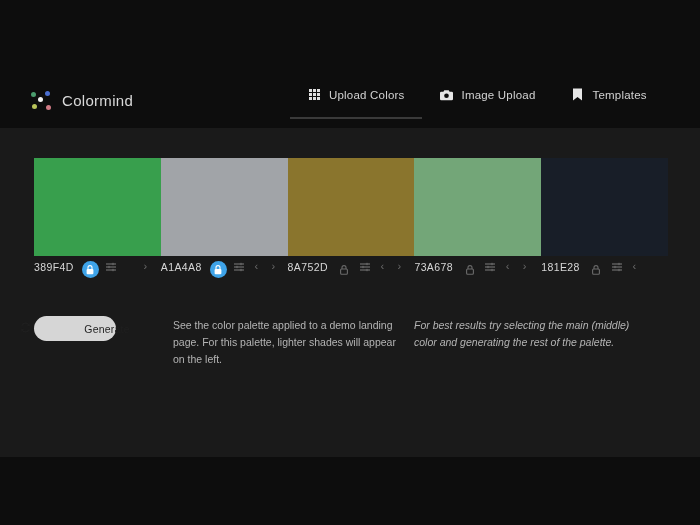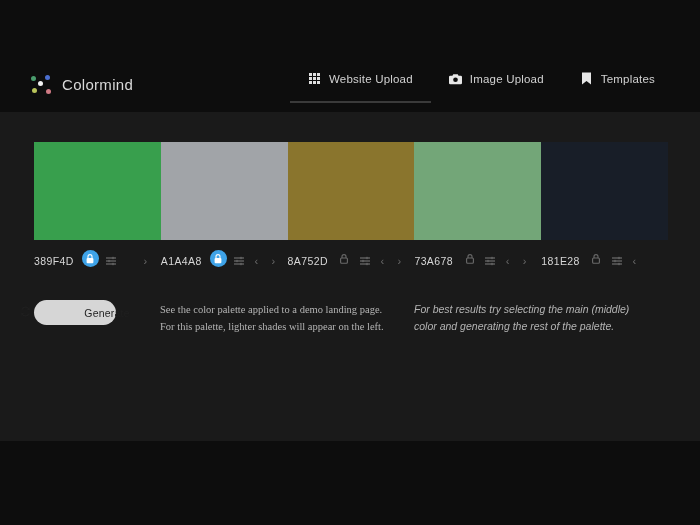--- a/index.html
+++ b/index.html
@@ -6,20 +6,21 @@
   html, body {
     width: 700px; height: 525px;
     background: #0d0d0d;
     font-family: "Liberation Sans", sans-serif;
     overflow: hidden;
   }
   #app {
     position: relative;
     width: 700px; height: 441px;
     background: #1a1a1a;
+    margin-top: 16px;
   }
 
   
   .header {
     position: absolute;
     left: 0; top: 0;
     width: 700px; height: 112px;
     background: #0d0d0d;
     display: flex;
     align-items: center;
@@ -101,21 +102,21 @@
 
   .labels {
     position: absolute;
     left: 34px; top: 245px;
     width: 634px; height: 22px;
     display: flex;
   }
   .label-cell {
     flex: 1 1 0;
     display: flex;
-    align-items: flex-end;
+    align-items: flex-start;
     gap: 6px;
     height: 22px;
   }
   .hexcode {
     color: #d7d7d7;
     font-size: 10.5px;
     letter-spacing: .4px;
     margin-right: 2px;
     white-space: nowrap;
   }
@@ -165,21 +166,21 @@
     letter-spacing: .2px;
     padding-left: 47px;
   }
 
   .blurb {
     position: absolute;
     color: #b4b4b4;
     font-size: 10.5px;
     line-height: 17px;
   }
-  .blurb-left { left: 160px; top: 301px; width: 230px; font-family: Liberation Serif, serif; }
+  .blurb-left { left: 173px; top: 301px; width: 230px; }
   .blurb-right { left: 414px; top: 301px; width: 232px; font-style: italic; }
 </style>
 </head>
 <body>
 
 <div id="app">
 
   <div class="header">
 
     <div class="brand">
@@ -202,21 +203,21 @@
               <i></i>
               <i></i>
               <i></i>
               <i></i>
               <i></i>
               <i></i>
               <i></i>
               <i></i>
             </span>
         </span>
-        <span class="nav-label">Website Upload</span>
+        <span class="nav-label">Upload Colors</span>
       </div>
 
       <div class="nav-item">
         <span class="nav-icon">
           <svg width="14" height="12" viewBox="0 0 14 12">
             <path d="M4.6 1h4.8l.9 1.4H12.6A1.4 1.4 0 0 1 14 3.8v6.4A1.4 1.4 0 0 1 12.6 11.6H1.4A1.4 1.4 0 0 1 0 10.2V3.8A1.4 1.4 0 0 1 1.4 2.4h2.3z" fill="#e6e6e6"></path>
             <circle cx="7" cy="6.8" r="2.5" fill="#0d0d0d"></circle>
           </svg>
         </span>
         <span class="nav-label">Image Upload</span>

